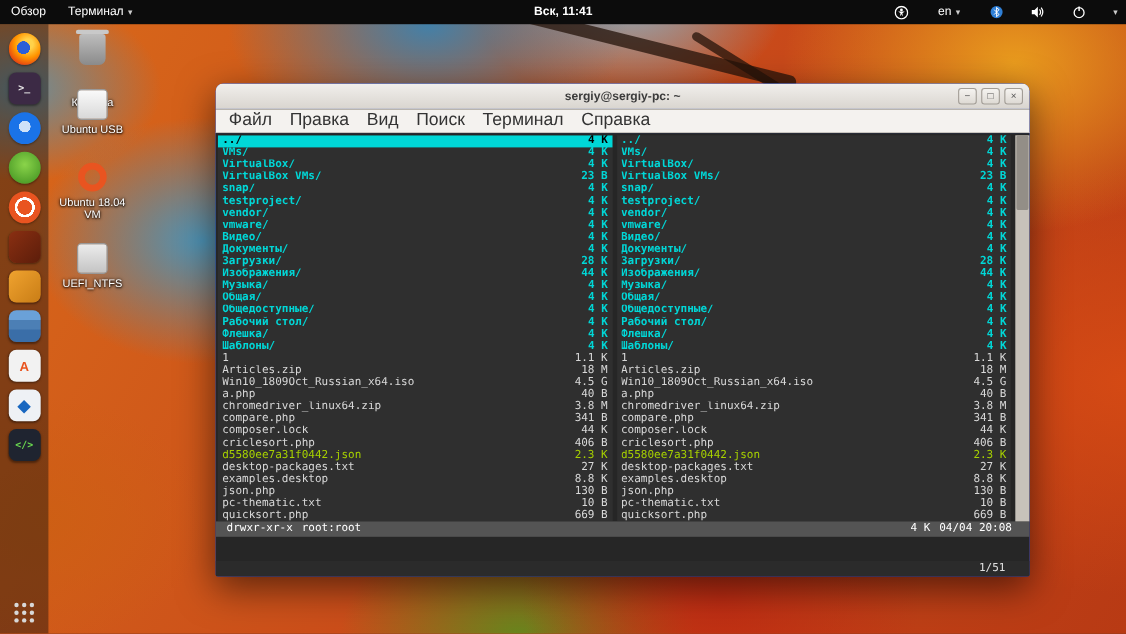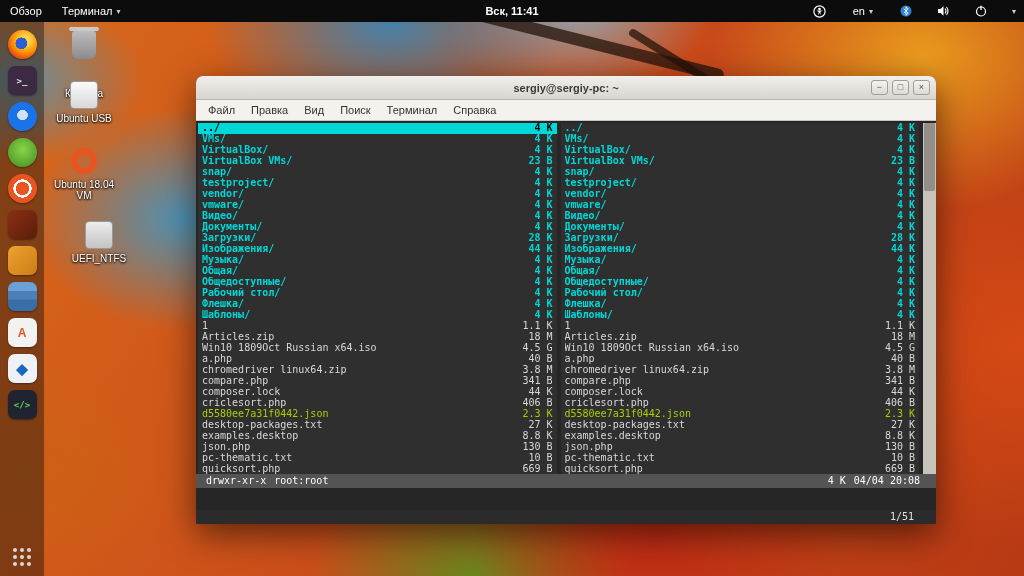--- a/index.html
+++ b/index.html
@@ -77,21 +77,21 @@
     border-radius:7px 7px 2px 2px; box-shadow:0 10px 34px rgba(0,0,0,.55);
     display:flex; flex-direction:column; overflow:hidden; background:#1d4ed8;
   }
   .title-bar { height:24px; background:linear-gradient(#f1efec,#d9d5cf); border-bottom:1px solid #b8b4ae;
     display:flex; align-items:center; position:relative; flex:none; }
   .title-text { position:absolute; left:0; right:0; text-align:center; font-size:11px; font-weight:bold; color:#3b3b3b; }
   .win-controls { margin-left:auto; display:flex; gap:4px; padding-right:6px; z-index:2; }
   .win-btn { width:17px; height:15px; border:1px solid #a29d96; border-radius:3px; background:linear-gradient(#f5f3f0,#dedad4);
     font-size:9px; line-height:13px; text-align:center; color:#555; cursor:default; }
   .menu-bar { height:21px; background:#f4f2ef; border-bottom:1px solid #c9c5bf; display:flex; align-items:center; padding-left:4px; flex:none; }
-  .menu-item { font-size:11px; color:#333; padding:0 8px; height:100%; display:flex; align-items:center; }
+  .menu-item { font-size:16px; color:#333; padding:0 8px; height:100%; display:flex; align-items:center; }
 
   .term-body { flex:1; background:#262626; display:flex; flex-direction:column; font-family:"DejaVu Sans Mono",monospace; min-height:0; }
   .panes { flex:1; display:flex; min-height:0; padding:2px 0 0 2px; gap:4px; }
   .panel { flex:1; background:#2f2f2f; display:flex; flex-direction:column; min-width:0; overflow:hidden; }
   .file-row { flex:1; display:flex; align-items:center; padding:0 4px; font-size:10px; min-height:0; line-height:1; }
   .file-row .fname { flex:1; white-space:nowrap; overflow:hidden; }
   .file-row .fsize { width:50px; text-align:right; white-space:nowrap; }
   .file-row.dir  { color:#00d7d7; font-weight:bold; }
   .file-row.file { color:#d8d8d8; }
   .file-row.special { color:#a6d000; }
@@ -482,18 +482,18 @@
       <div class="d-icon-usb" style="margin: auto;"></div>
     </div>
     <div class="label">Ubuntu USB</div>
   </div>
 <div class="desktop-icon" style="left: 46px; top: 146px;">
     <div class="d-glyph" style="display: flex;">
       <div class="d-icon-ubuntu-vm" style="margin: auto;"></div>
     </div>
     <div class="label">Ubuntu 18.04 VM</div>
   </div>
-<div class="desktop-icon" style="left: 61px; top: 220px;">
+<div class="desktop-icon" style="left: 46px; top: 220px;">
     <div class="d-glyph" style="display: flex;">
       <div class="d-icon-drive" style="margin: auto;"></div>
     </div>
     <div class="label">UEFI_NTFS</div>
   </div>
 
 </body></html>

